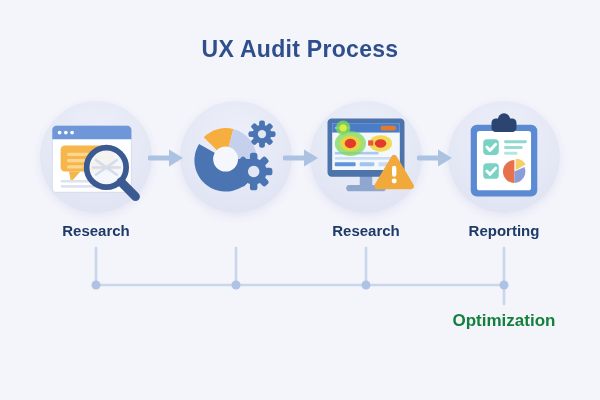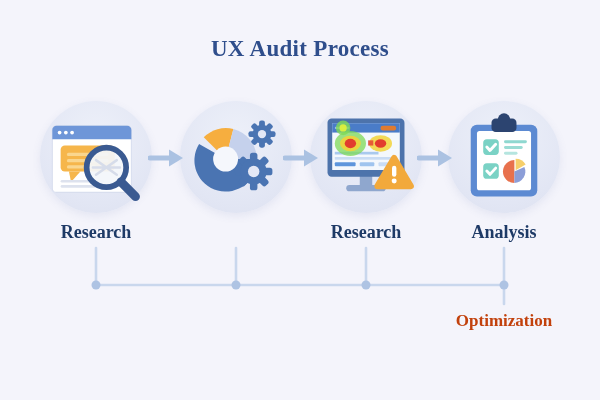--- a/index.html
+++ b/index.html
@@ -1,20 +1,20 @@
 <!DOCTYPE html>
 <html><head>
 <meta charset="utf-8">
 <style>
   html,body{margin:0;padding:0;}
   .canvas{
     position:relative;
     width:600px;height:400px;
     background:#F4F4FB;
-    font-family:Liberation Serif, serif;
+    font-family:Liberation Sans, sans-serif;
     overflow:hidden;
   }
   .title{
     position:absolute;top:36px;left:0;width:600px;
     text-align:center;
     font-size:23px;font-weight:700;color:#2F4E8C;
     letter-spacing:.3px;
   }
   .node-circle{
     position:absolute;top:101px;
@@ -23,28 +23,28 @@
     box-shadow:0 3px 8px rgba(90,110,170,0.10);
     display:flex;align-items:center;justify-content:center;
   }
   .node-circle svg{display:block;}
   .c1{left:40px;} .c2{left:180px;} .c3{left:310px;} .c4{left:448px;}
   .flow-arrow{position:absolute;top:146px;}
   .a1{left:148px;} .a2{left:283px;} .a3{left:417px;}
   .step-label{
     position:absolute;top:222px;width:140px;
     text-align:center;
-    font-size:18px;font-weight:700;color:#1E3A66;
+    font-size:15px;font-weight:700;color:#1E3A66;
   }
   .l1{left:26px;} .l2{left:166px;} .l3{left:296px;} .l4{left:434px;}
   .connector-layer{position:absolute;left:0;top:240px;}
   .followup-label{
     position:absolute;top:311px;left:424px;width:160px;
     text-align:center;
-    font-size:17px;font-weight:700;color:#c2410c;
+    font-size:17px;font-weight:700;color:#15803d;
   }
 </style>
 </head>
 <body>
 
 <div class="canvas">
 
   <div class="title">UX Audit Process</div>
 
   <div class="node-circle c1">
@@ -175,21 +175,21 @@
     <line x1="2" y1="12" x2="23" y2="12" stroke="#ABC2E2" stroke-width="5" stroke-linecap="round"></line>
     <polygon points="21,3.5 35,12 21,20.5" fill="#ABC2E2"></polygon>
   </svg>
   <svg class="flow-arrow a3" width="36" height="24" viewBox="0 0 36 24">
     <line x1="2" y1="12" x2="23" y2="12" stroke="#ABC2E2" stroke-width="5" stroke-linecap="round"></line>
     <polygon points="21,3.5 35,12 21,20.5" fill="#ABC2E2"></polygon>
   </svg>
 
   <div class="step-label l1">Research</div>
   <div class="step-label l3">Research</div>
-  <div class="step-label l4">Analysis</div>
+  <div class="step-label l4">Reporting</div>
 
   <svg class="connector-layer" width="600" height="100" viewBox="0 0 600 100">
     <g stroke="#C9D7ED" stroke-width="2.6" stroke-linecap="round">
       <line x1="96" y1="8" x2="96" y2="45"></line>
       <line x1="236" y1="8" x2="236" y2="45"></line>
       <line x1="366" y1="8" x2="366" y2="45"></line>
       <line x1="504" y1="8" x2="504" y2="45"></line>
       <line x1="96" y1="45" x2="504" y2="45"></line>
       <line x1="504" y1="45" x2="504" y2="64"></line>
     </g>

